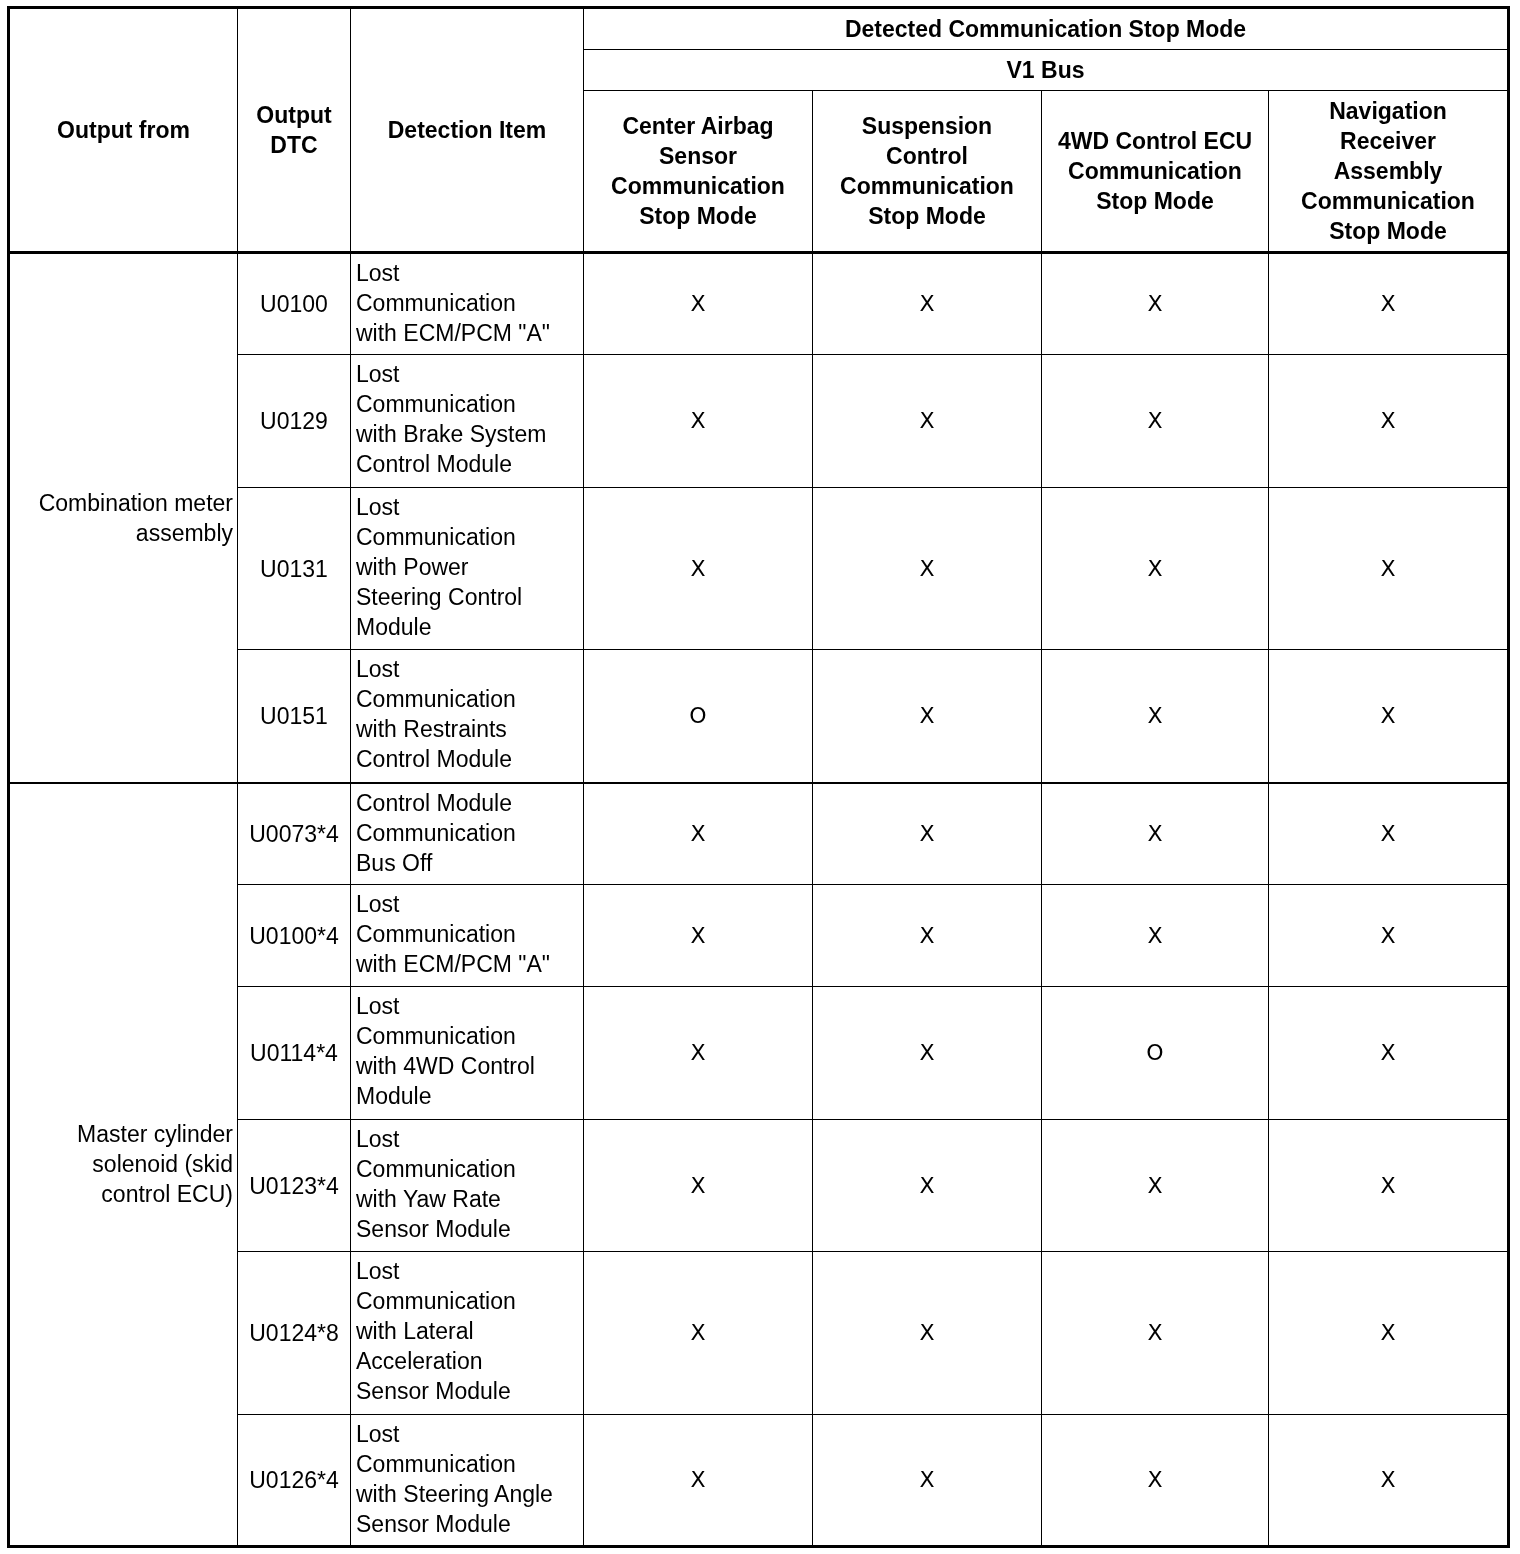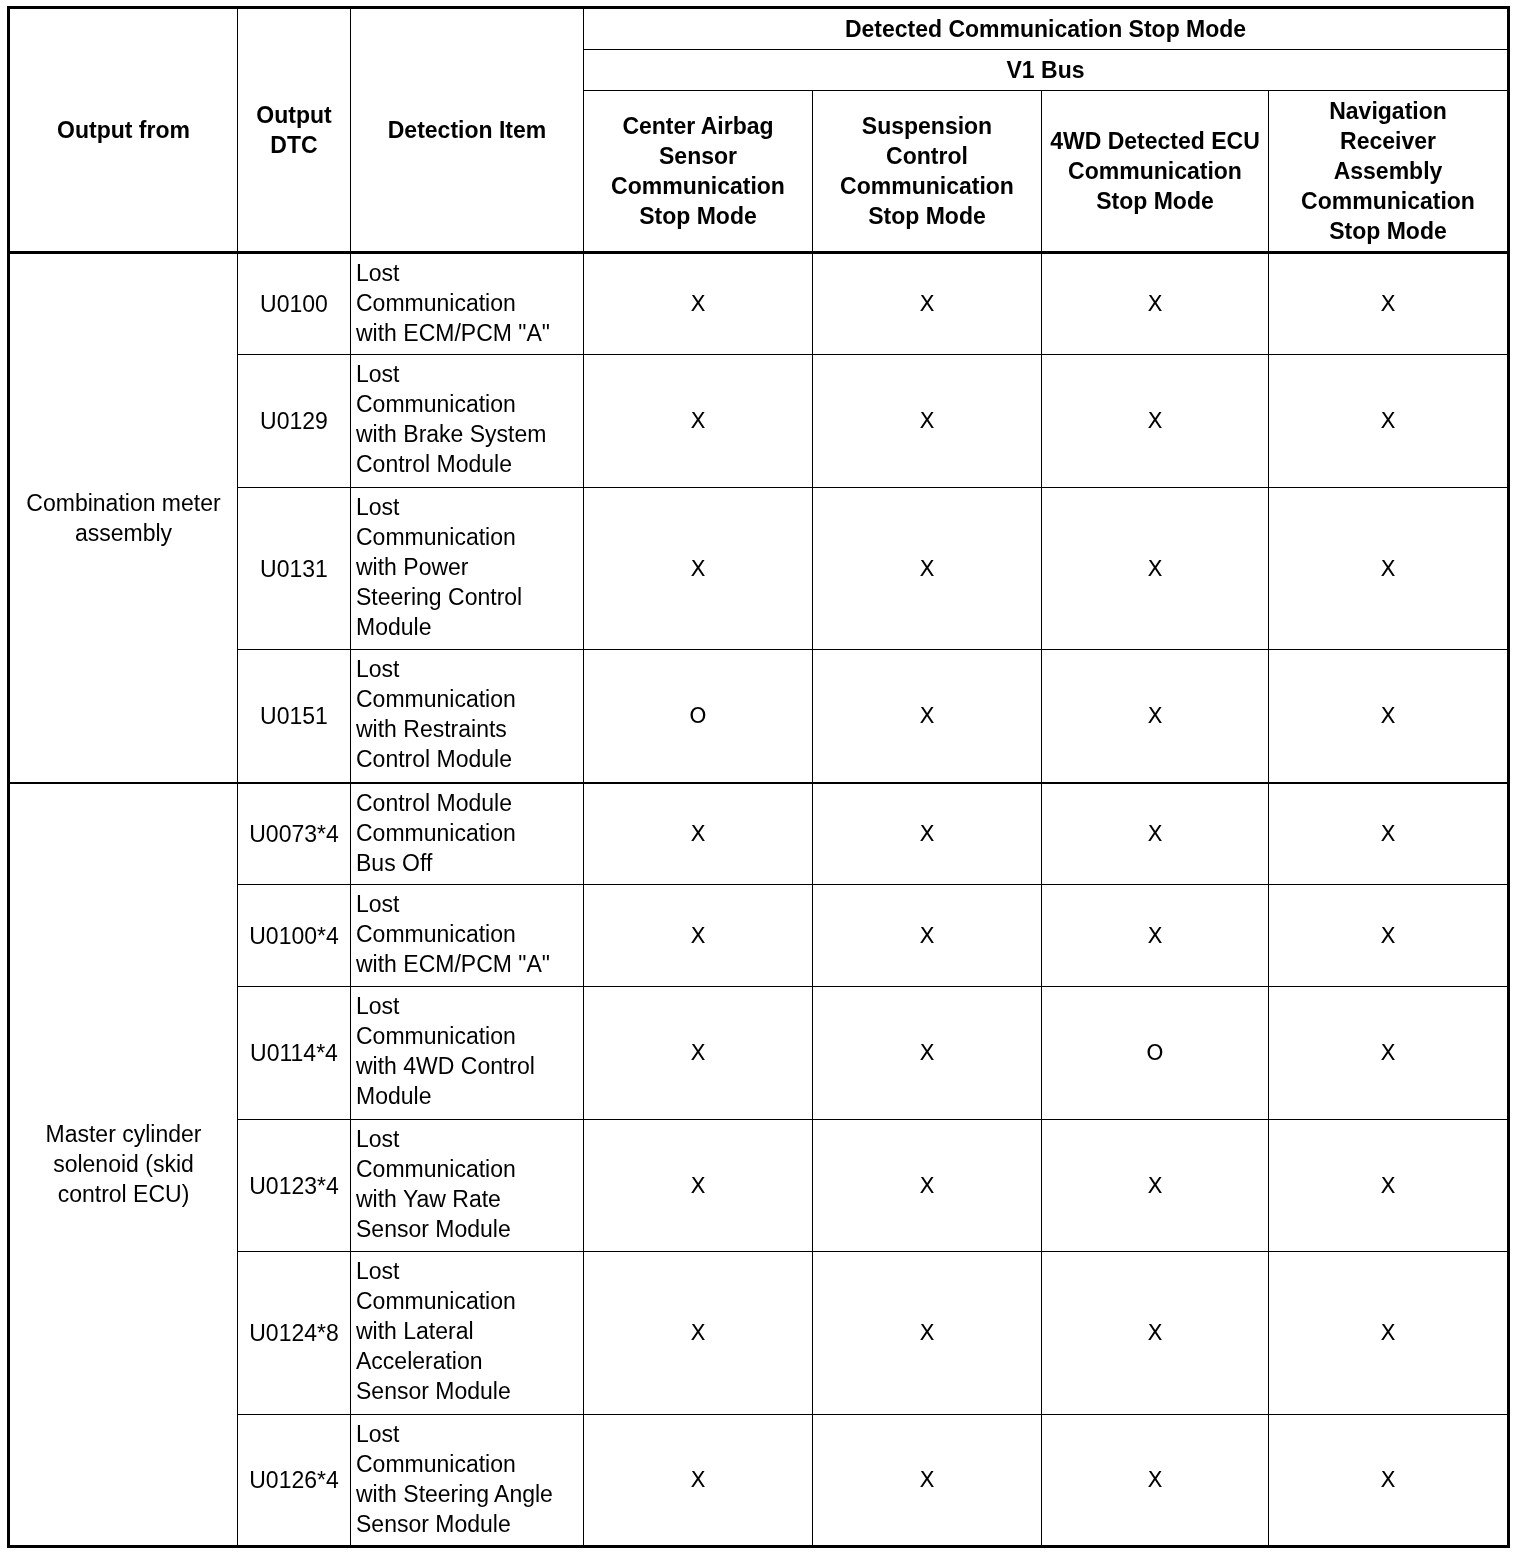--- a/index.html
+++ b/index.html
@@ -47,20 +47,21 @@
   .tbl thead tr.h3 th { height: 160px; }
   .tbl thead tr.h3 th,
   .tbl thead th.rs3 { border-bottom: 3px solid #000; }
 
   .tbl td {
     font-size: 23px;
     line-height: 30px;
   }
   .tbl td.from {
     padding: 0 4px;
+    text-align: right;
   }
   .tbl td.dtc {
     padding: 0 2px;
     white-space: nowrap;
     margin-top: 42px;
   }
   .tbl td.item {
     text-align: left;
     padding: 4px 4px 4px 5px;
     vertical-align: top;
@@ -107,21 +108,21 @@
           <span class="item-line">Communication</span>
           <span class="item-line">Stop Mode</span>
         </th>
         <th>
           <span class="item-line">Suspension</span>
           <span class="item-line">Control</span>
           <span class="item-line">Communication</span>
           <span class="item-line">Stop Mode</span>
         </th>
         <th>
-          <span class="item-line">4WD Detected ECU</span>
+          <span class="item-line">4WD Control ECU</span>
           <span class="item-line">Communication</span>
           <span class="item-line">Stop Mode</span>
         </th>
         <th>
           <span class="item-line">Navigation</span>
           <span class="item-line">Receiver</span>
           <span class="item-line">Assembly</span>
           <span class="item-line">Communication</span>
           <span class="item-line">Stop Mode</span>
         </th>

